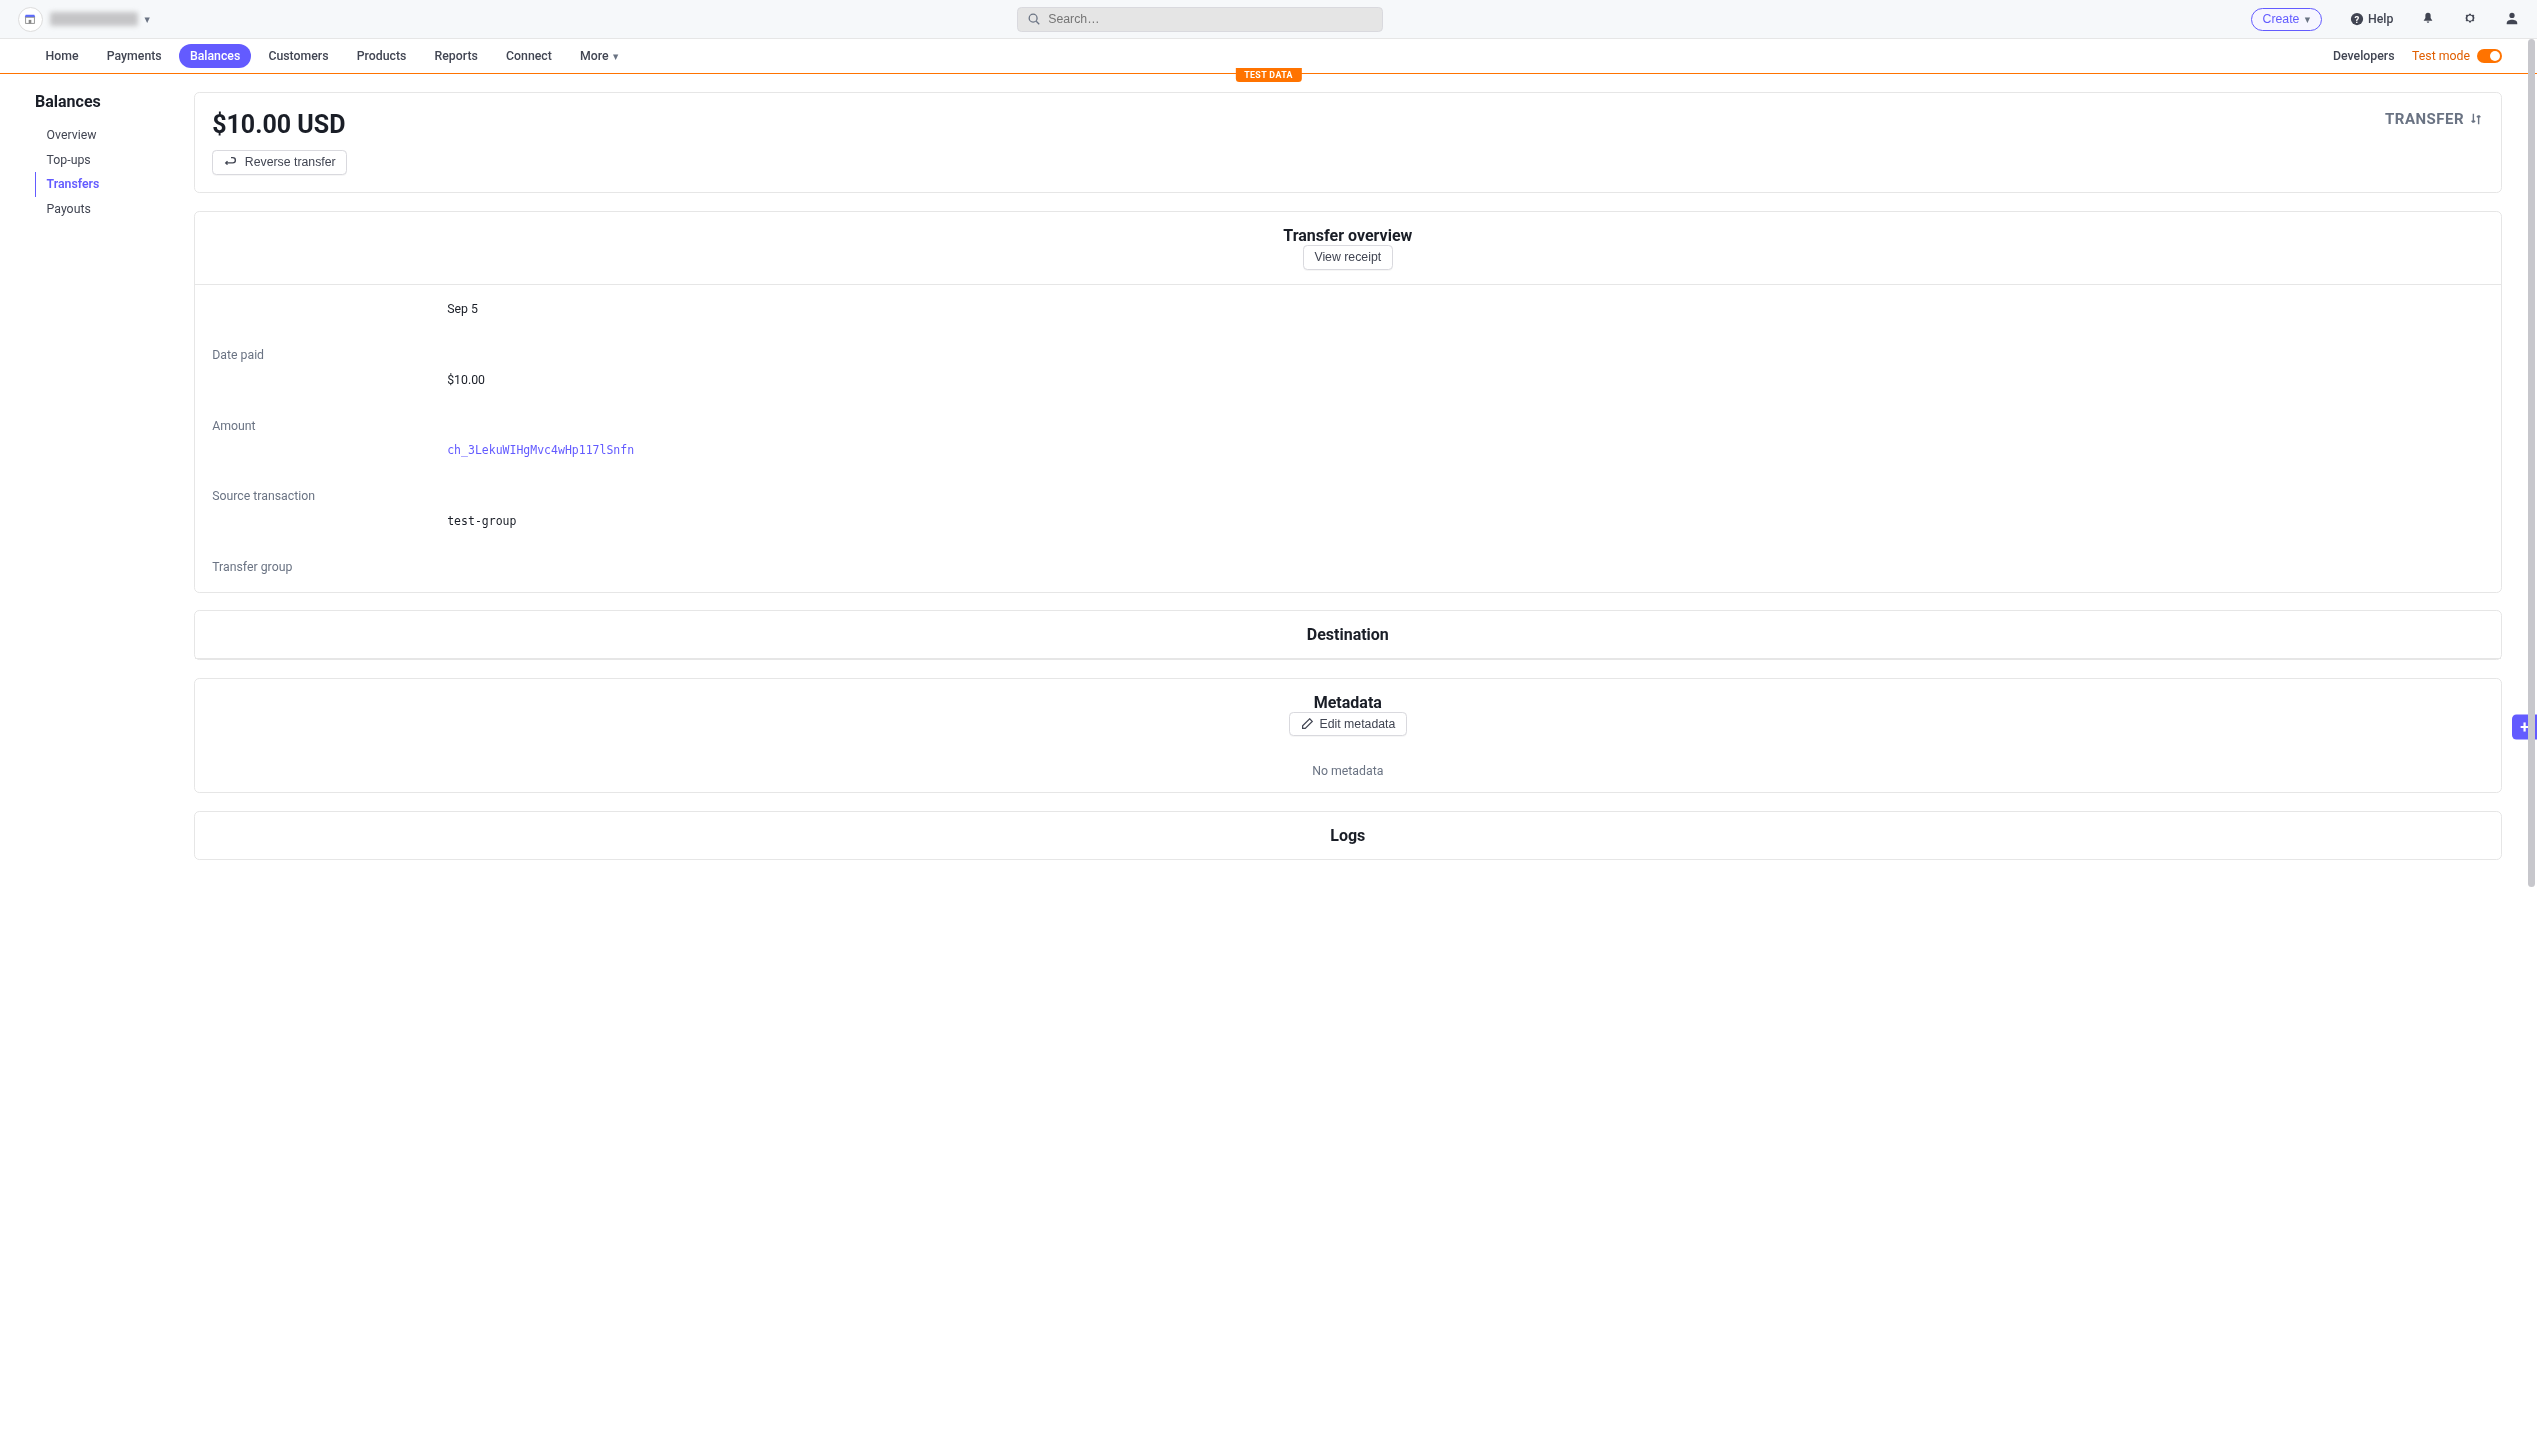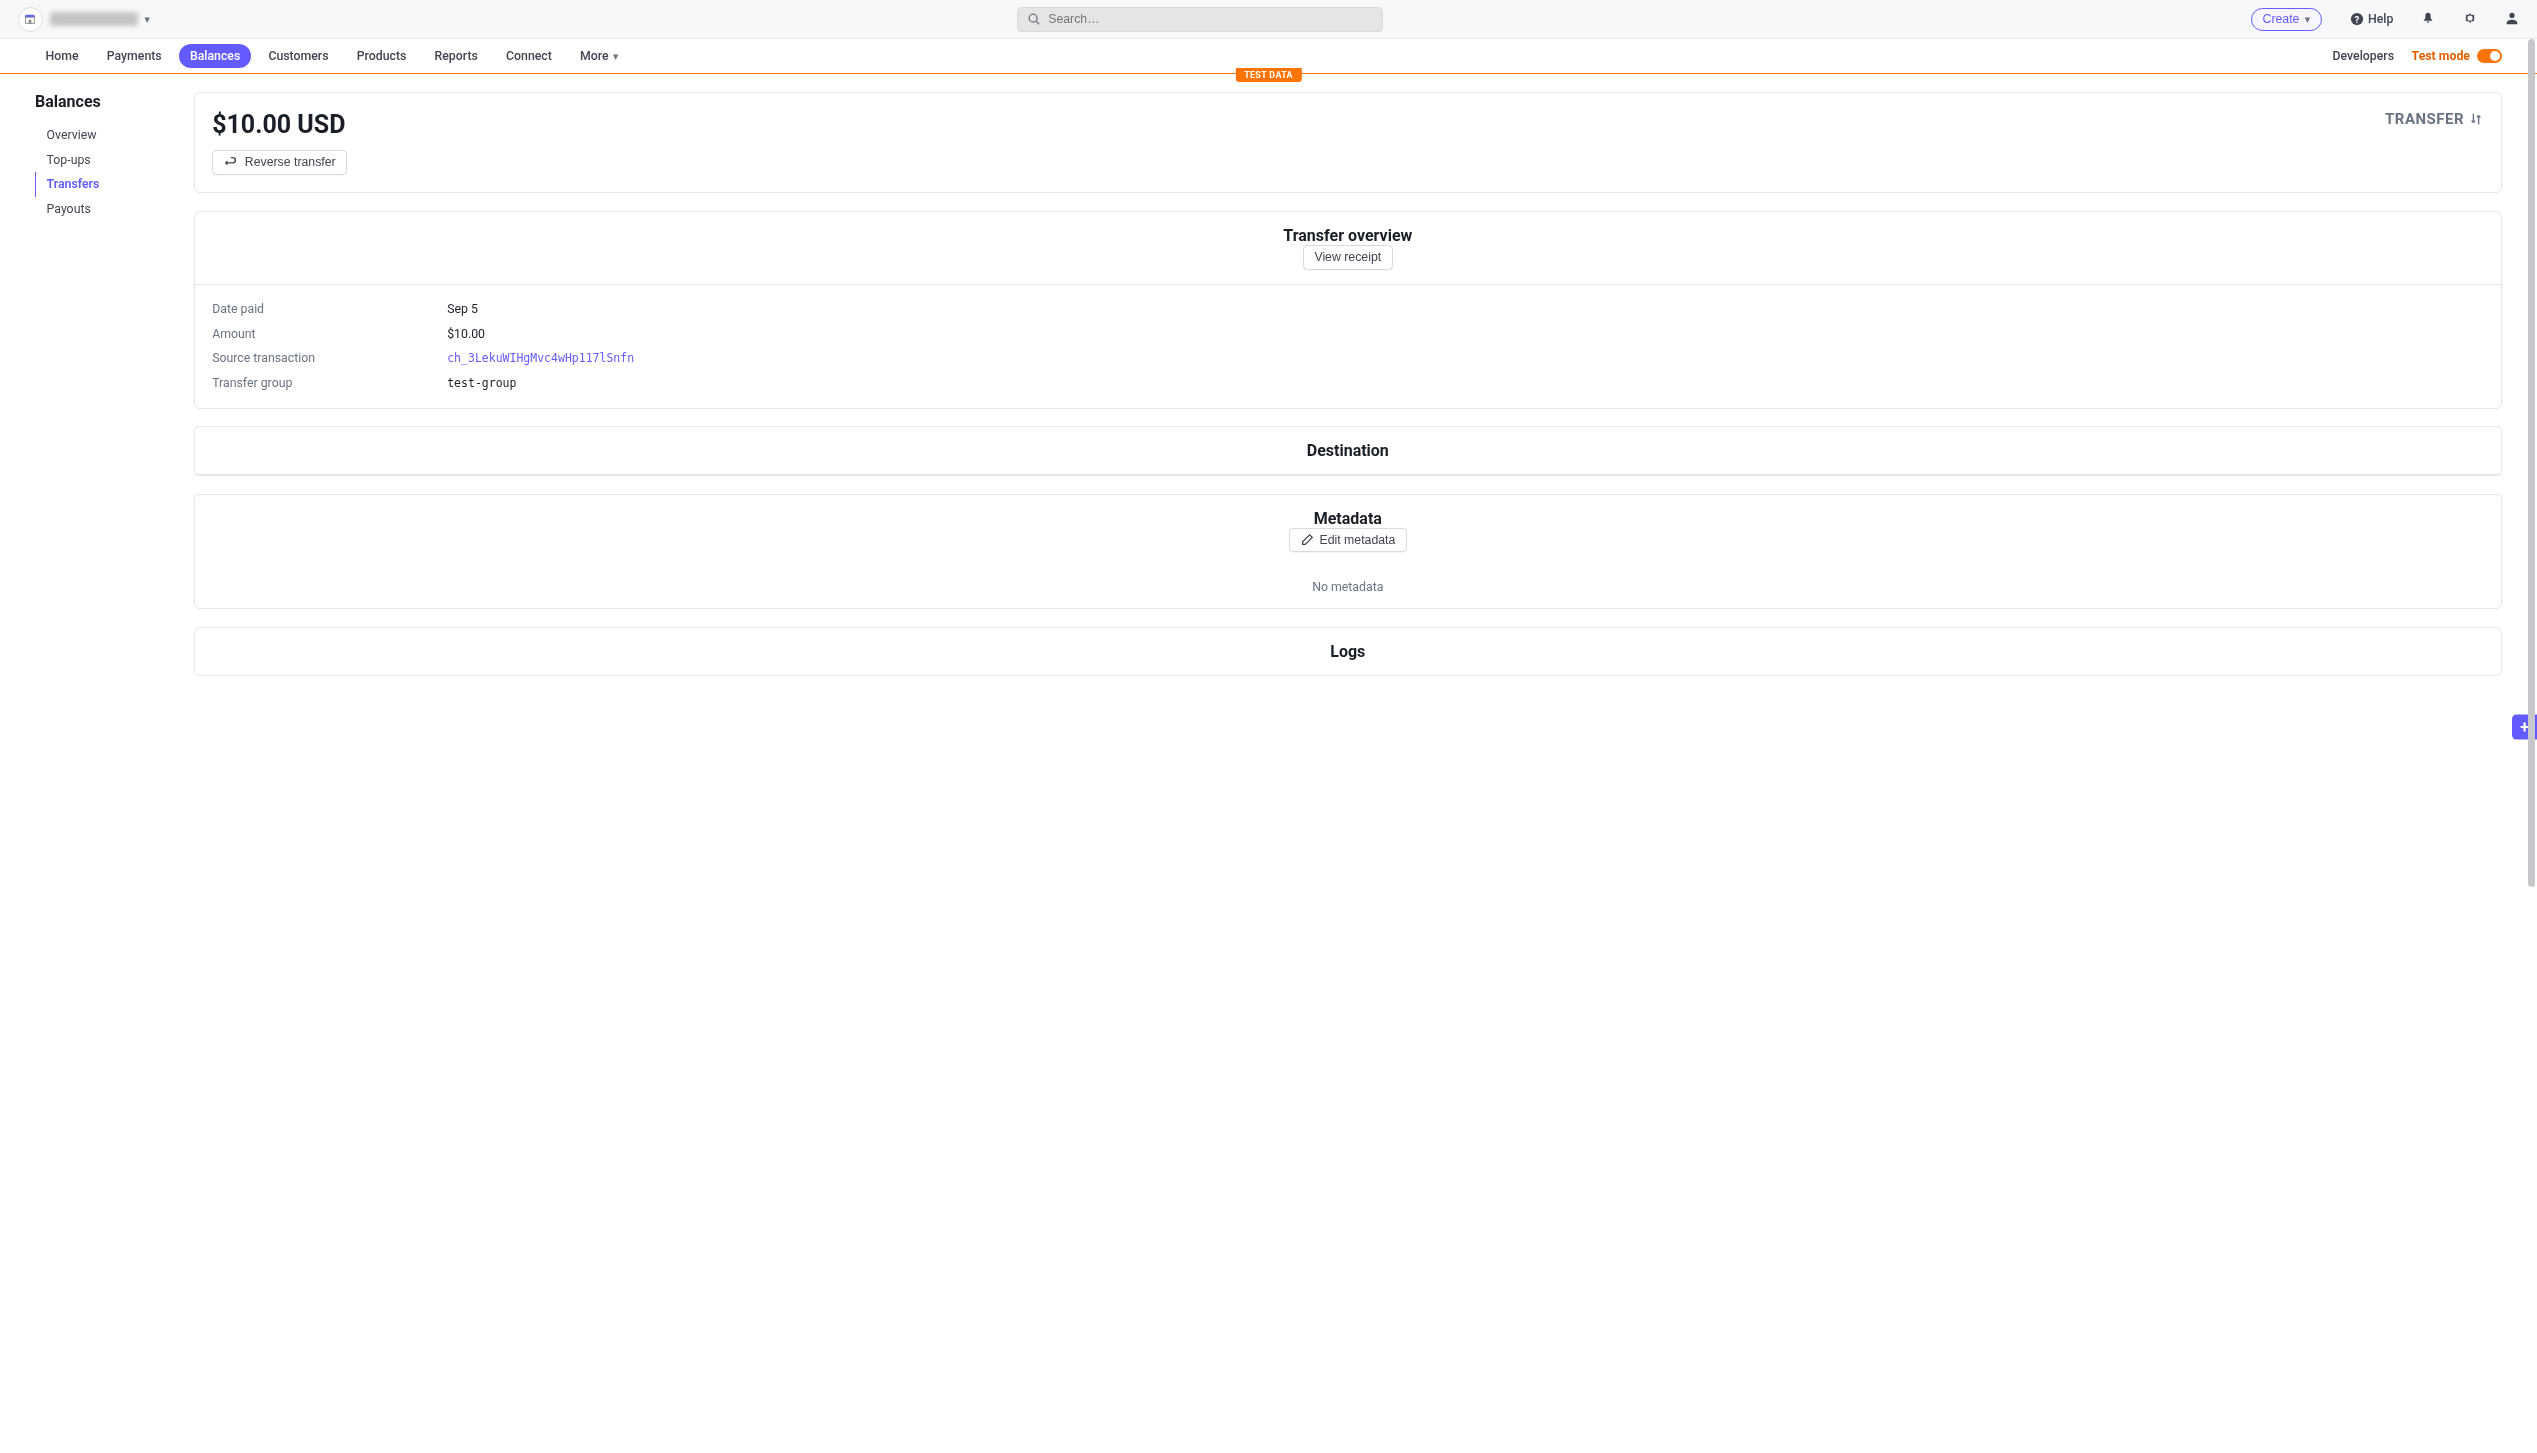--- a/index.html
+++ b/index.html
@@ -109,21 +109,21 @@
   font-weight: 500;
   color: #414552;
   display: flex;
   align-items: center;
   gap: 4.4px;
 }
 .nav-item.active { background: #635bff; color: #fff; }
 .nav-spacer { flex: 1; }
 .nav-right { display: flex; align-items: center; gap: 17.6px; }
 .test-mode-wrap { display: flex; align-items: center; gap: 7px; }
-.test-mode-label { color: #e05e00; font-weight: 700; }
+.test-mode-label { color: #e05e00; font-weight: 400; }
 .toggle {
   width: 25px; height: 14px; border-radius: 7px;
   background: #ff7300; position: relative; cursor: pointer;
 }
 .toggle::after {
   content: ""; position: absolute; right: 1.8px; top: 1.8px;
   width: 10.6px; height: 10.6px; background: #fff; border-radius: 50%;
 }
 .test-data-badge {
   position: absolute;
@@ -202,21 +202,21 @@
 .section-title { font-size: 16px; font-weight: 700; color: #1a1e27; }
 .mini-btn {
   border: 0.9px solid #d9d9de; background: #fff;
   padding: 4.4px 10.6px; border-radius: 4.4px;
   font-size: 12.3px; color: #414552; cursor: pointer;
   display: inline-flex; align-items: center; gap: 5.3px;
   box-shadow: 0 0.9px 0.9px rgba(0,0,0,0.04);
 }
 .kv-list { padding: 12.3px 17.6px; }
 .kv-row { display: flex; padding: 5.3px 0; font-size: 12.3px; }
-.kv-key { width: 196px; color: #6a7383; }
+.kv-key { width: 196px; color: #6a7383; margin-top: 46px; }
 .kv-val { color: #1a1e27; margin-left: 39px; }
 .kv-val.mono { font-family: ui-monospace, "SF Mono", Menlo, Consolas, monospace; font-size: 11.5px; }
 .kv-val.link { color: #635bff; cursor: pointer; }
 .empty-state { text-align: center; padding: 14px; color: #6a7383; font-size: 12.3px; }
 .fab {
   position: fixed; right: 0; top: 50%; transform: translateY(-50%);
   width: 25px; height: 25px; background: #635bff; color: #fff;
   border-radius: 4.4px 0 0 4.4px; display: flex; align-items: center;
   justify-content: center; font-size: 16px; font-weight: 700; cursor: pointer;
 }

